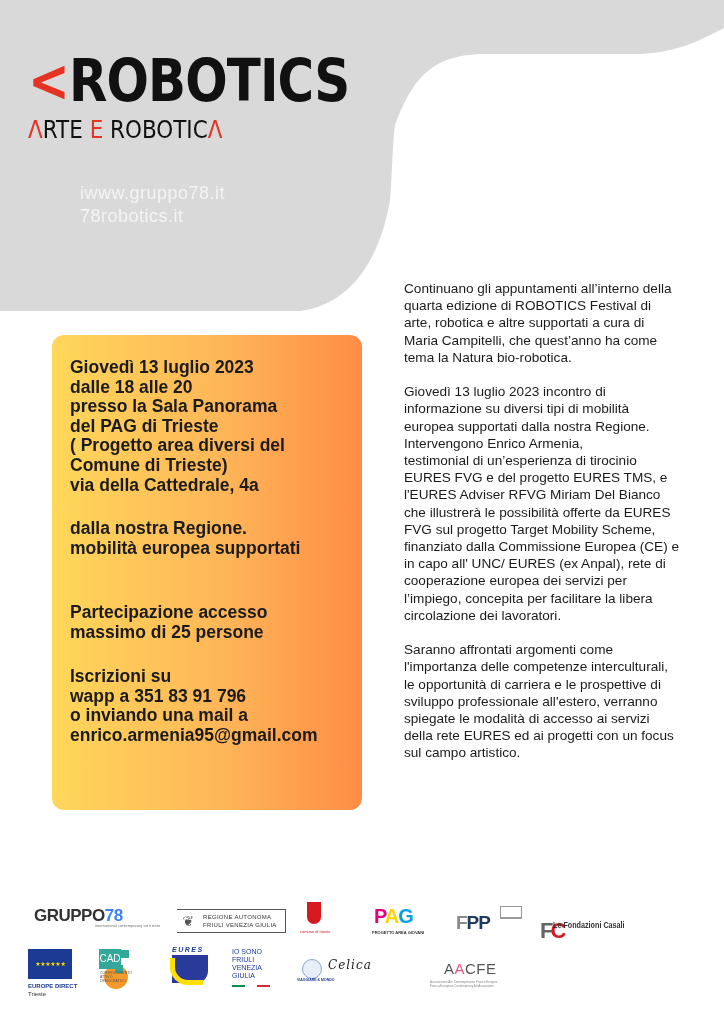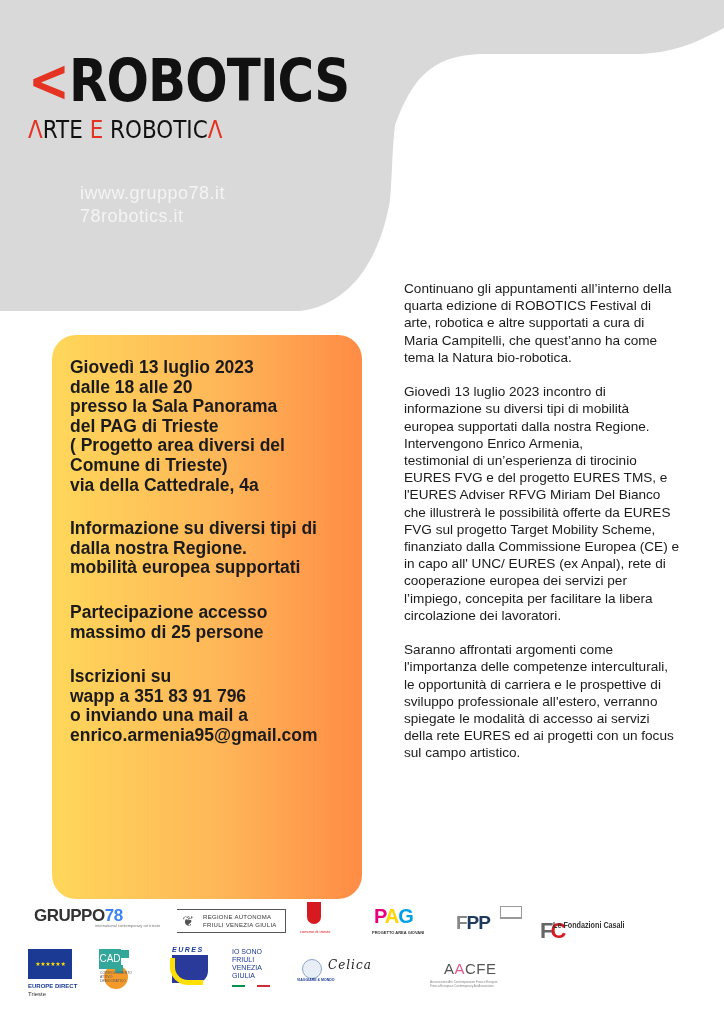--- a/index.html
+++ b/index.html
@@ -20,22 +20,22 @@
   .logo-main .lt { color: #e53323; }
   .logo-sub {
     position: absolute; left: 0; top: 63px;
     font-family: "DejaVu Sans", sans-serif; font-size: 25px; color: #111;
     transform: scaleX(0.86); transform-origin: left top; white-space: nowrap;
   }
   .logo-sub .red { color: #e53323; }
   .urls { position: absolute; left: 72px; top: 182px; color: #f4f4f4; font-size: 18px; line-height: 23px; letter-spacing: 0.5px; }
   .urls div { white-space: nowrap; margin-left: 8px; }
   .event-box {
-    position: absolute; left: 52px; top: 335px; width: 310px; height: 564px;
-    border-radius: 24px;
+    position: absolute; left: 52px; top: 335px; width: 310px; height: 475px;
+    border-radius: 12px;
     background: linear-gradient(90deg, #ffd75a 0%, #feb658 55%, #ff8c45 100%);
   }
   .event-box .block {
     position: absolute; left: 18px; font-weight: bold; font-size: 17.5px;
     line-height: 19.6px; color: #1b1b1b; white-space: nowrap;
   }
   .right-col {
     position: absolute; left: 404px; top: 280px; width: 320px;
     font-size: 13.6px; line-height: 17.2px; color: #1b1b1b;
   }
@@ -102,21 +102,20 @@
   <div class="block" style="top:23px">
     <div>Giovedì 13 luglio 2023</div>
     <div>dalle 18 alle 20</div>
     <div>presso la Sala Panorama</div>
     <div>del PAG di Trieste</div>
     <div>( Progetto area diversi del</div>
     <div>Comune di Trieste)</div>
     <div>via della Cattedrale, 4a</div>
   </div>
   <div class="block" style="top:184px">
-    <div>Informazione su diversi tipi di</div>
     <div>dalla nostra Regione.</div>
     <div>mobilità europea supportati</div>
   </div>
   <div class="block" style="top:268px">
     <div>Partecipazione accesso</div>
     <div>massimo di 25 persone</div>
   </div>
   <div class="block" style="top:332px">
     <div>Iscrizioni su</div>
     <div>wapp a 351 83 91 796</div>

